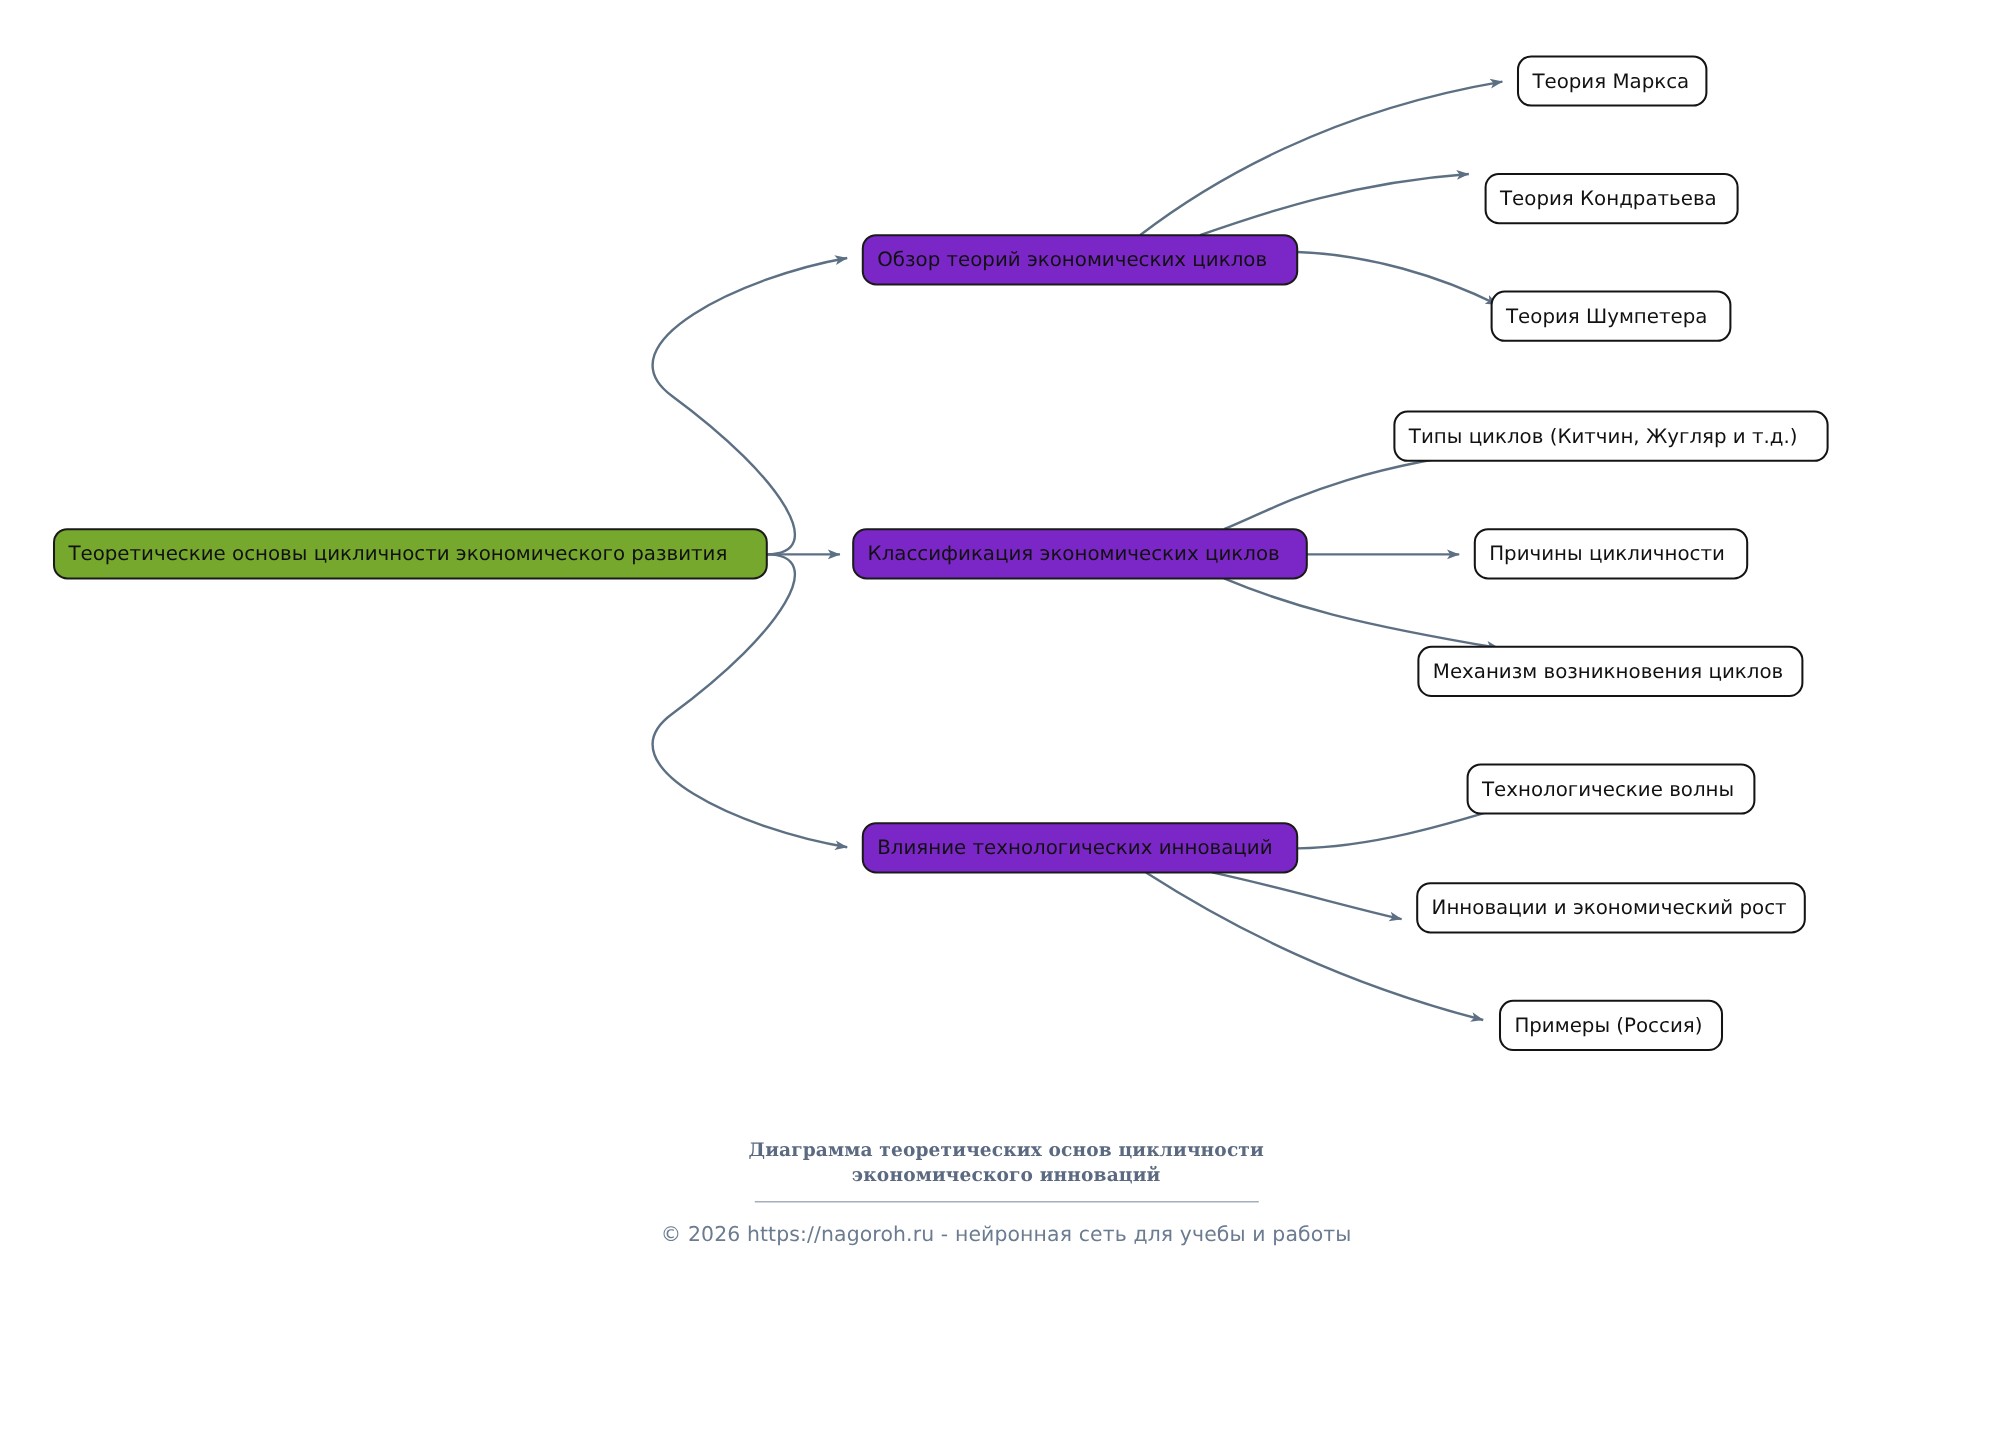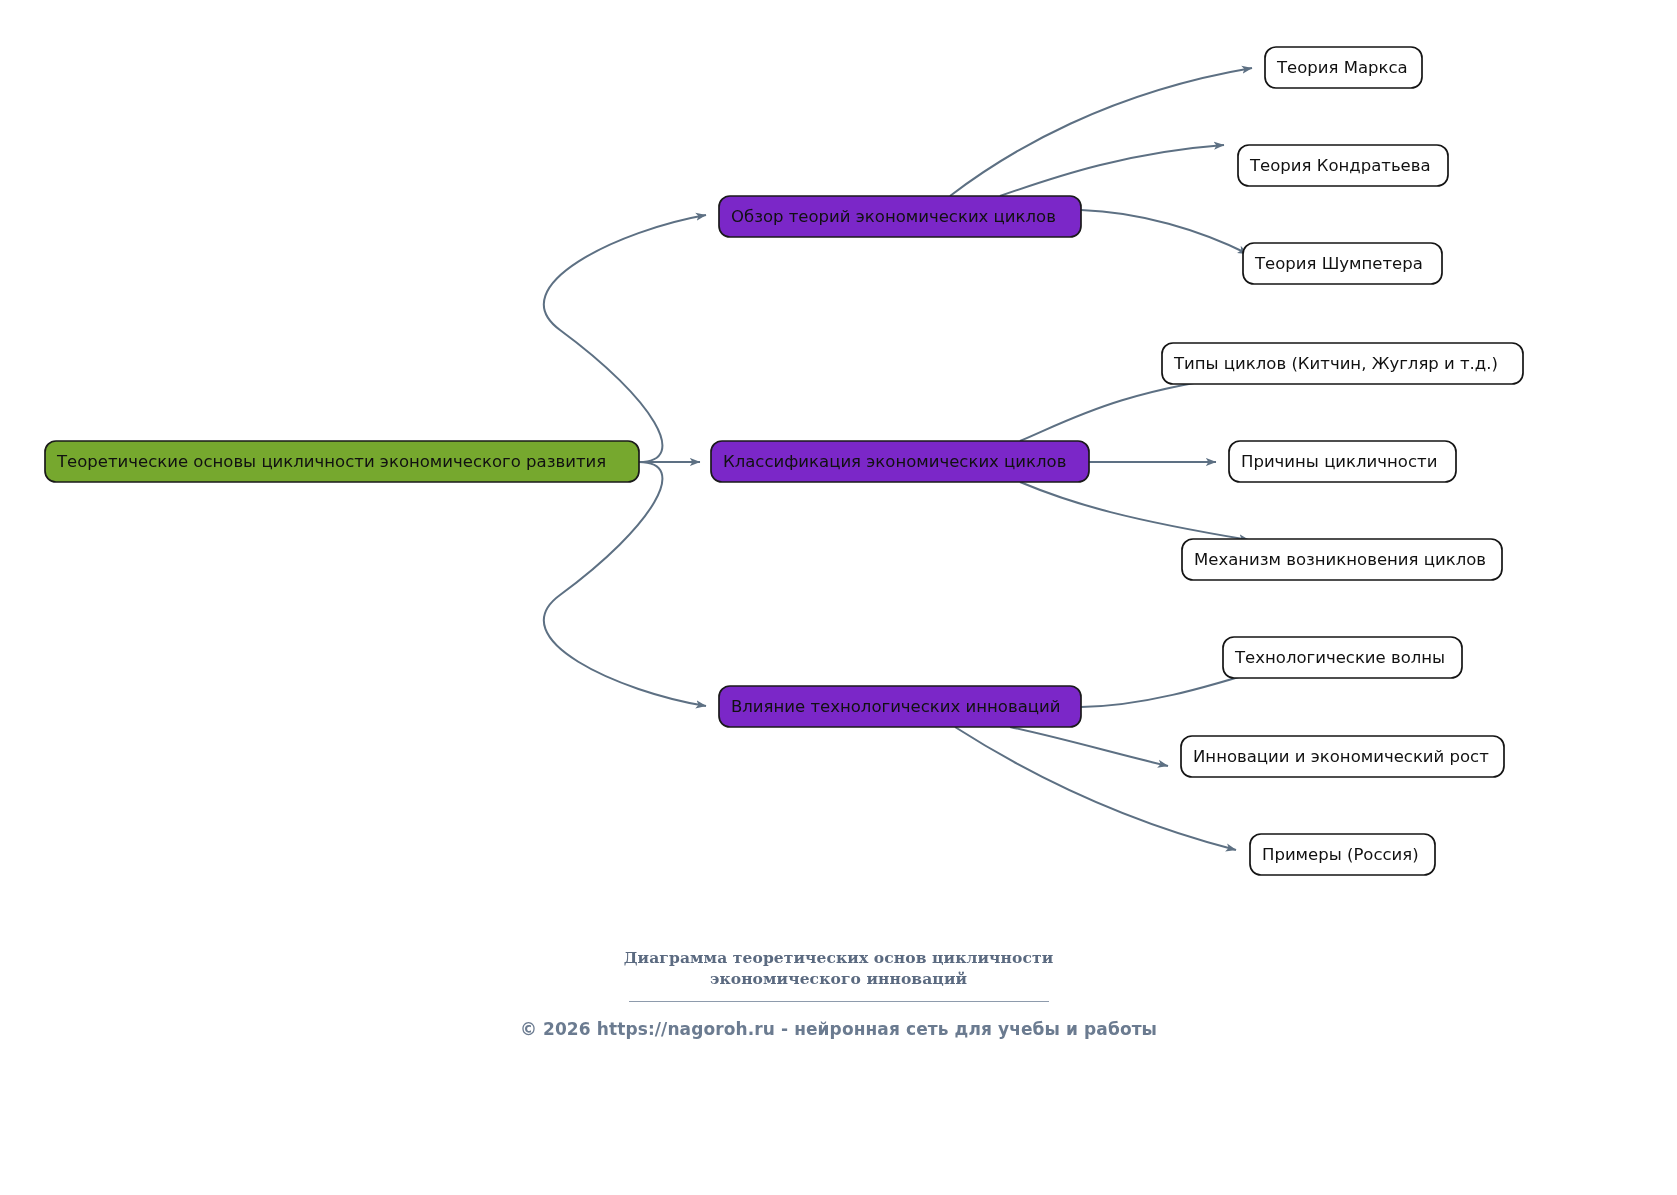--- a/index.html
+++ b/index.html
@@ -70,21 +70,20 @@
     border: 0;
     border-top: 1.4px solid #8e9bac;
     margin: 11px auto 0 auto;
   }
   .footer-credit {
     font-family: "DejaVu Sans", sans-serif;
     font-size: 17px;
     color: #6b7b90;
     margin-top: 17px;
     letter-spacing: 0.1px;
-    font-weight: bold;
   }
 </style>
 </head>
 <body>
 
 <svg id="mindmap-canvas" viewBox="0 0 1677 1195">
   <defs>
     <marker id="arrowhead" markerWidth="11" markerHeight="9" refX="10.2" refY="4.5" orient="auto" markerUnits="userSpaceOnUse">
       <path d="M0,0.4 L10.6,4.5 L0,8.6 L2.6,4.5 Z" fill="#5d7083"></path>
     </marker>

